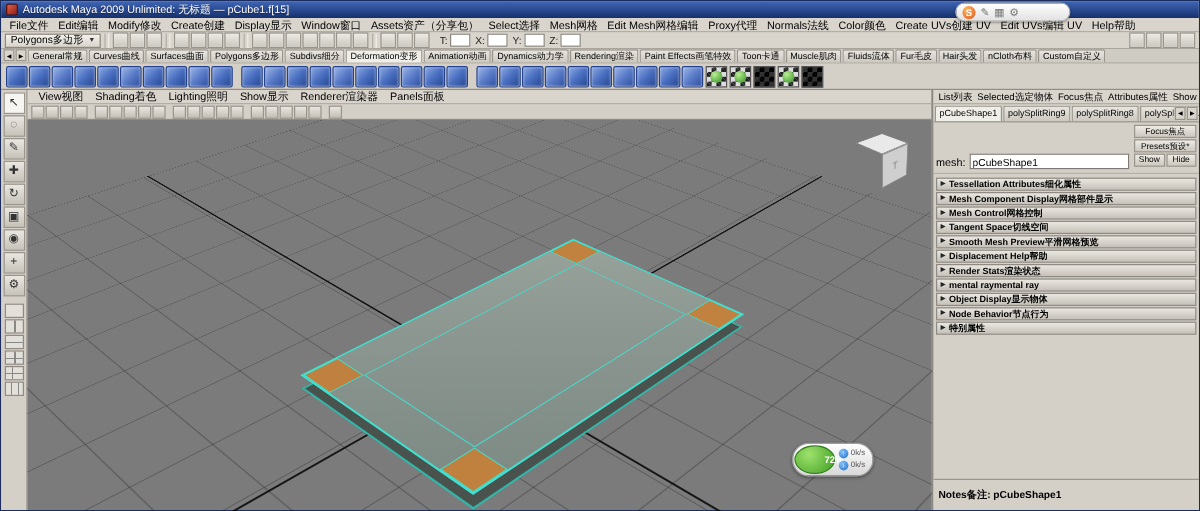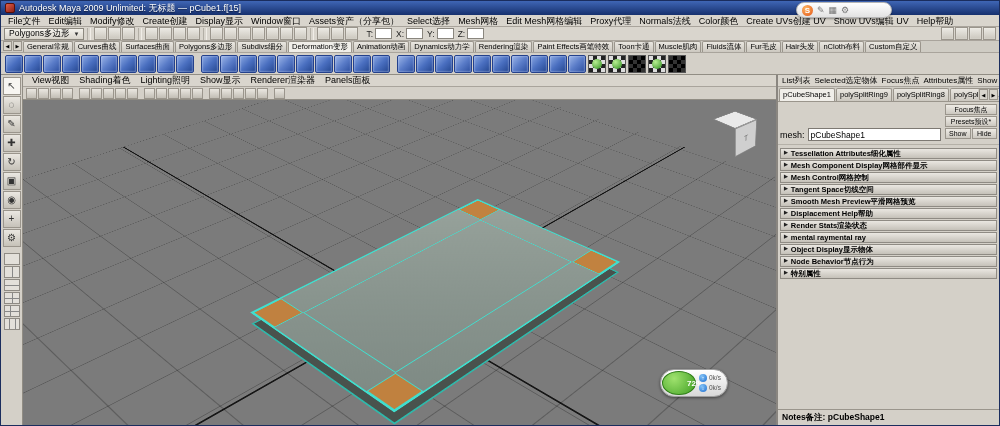--- a/index.html
+++ b/index.html
@@ -117,21 +117,21 @@
 .ae-mesh-label{font-size:9px;flex:0 0 auto;}
 .ae-mesh-input{flex:1;min-width:0;height:13px;border:1px solid #7d7973;background:#fff;font-size:8.5px;padding:0 2px;font-family:inherit;}
 .ae-head-right{width:52px;flex:0 0 auto;display:flex;flex-direction:column;gap:1px;}
 .ae-btn{height:11px;border:1px solid #9a958c;background:linear-gradient(#eeebe5,#ccc8c0);font-size:7px;display:flex;align-items:center;justify-content:center;white-space:nowrap;}
 .ae-btn-row{display:flex;gap:1px;}
 .ae-btn-row .ae-btn{flex:1;}
 .ae-sections{padding:3px 2px 0;display:flex;flex-direction:column;gap:1px;}
 .ae-sec{height:11px;border:1px solid #8f8b84;background:linear-gradient(#eae7e1,#c5c1b9);display:flex;align-items:flex-start;gap:3px;padding:0 3px;font-size:7.5px;font-weight:bold;white-space:nowrap;overflow:hidden;}
 .ae-sec .arr{font-size:5px;color:#222;flex:0 0 auto;}
 .ae-empty{flex:1;}
-.ae-notes{height:16px;border-top:1px solid #9a958c;display:flex;align-items:center;padding:0 4px;font-size:8.5px;font-weight:bold;background:#d4d0c8;}
+.ae-notes{height:26px;border-top:1px solid #9a958c;display:flex;align-items:center;padding:0 4px;font-size:8.5px;font-weight:bold;background:#d4d0c8;}
 </style>
 </head>
 <body>
 
 <div id="app">
 
   <div class="titlebar">
     <span class="app-icon"></span>
     <span class="title-text">Autodesk Maya 2009 Unlimited: 无标题 — pCube1.f[15]</span>
     <div class="ime-bar">
@@ -150,21 +150,21 @@
       <span class="mi">Display显示</span>
       <span class="mi">Window窗口</span>
       <span class="mi">Assets资产（分享包）</span>
       <span class="mi">Select选择</span>
       <span class="mi">Mesh网格</span>
       <span class="mi">Edit Mesh网格编辑</span>
       <span class="mi">Proxy代理</span>
       <span class="mi">Normals法线</span>
       <span class="mi">Color颜色</span>
       <span class="mi">Create UVs创建 UV</span>
-      <span class="mi">Show UVs编辑 UV</span>
+      <span class="mi">Edit UVs编辑 UV</span>
       <span class="mi">Help帮助</span>
     </div>
 
   <div class="statusline">
     <span class="menuset">
       <span>Polygons多边形</span>
       <span class="car">▼</span>
     </span>
     <span class="sl-sep"></span>
     <span class="sl-group">

